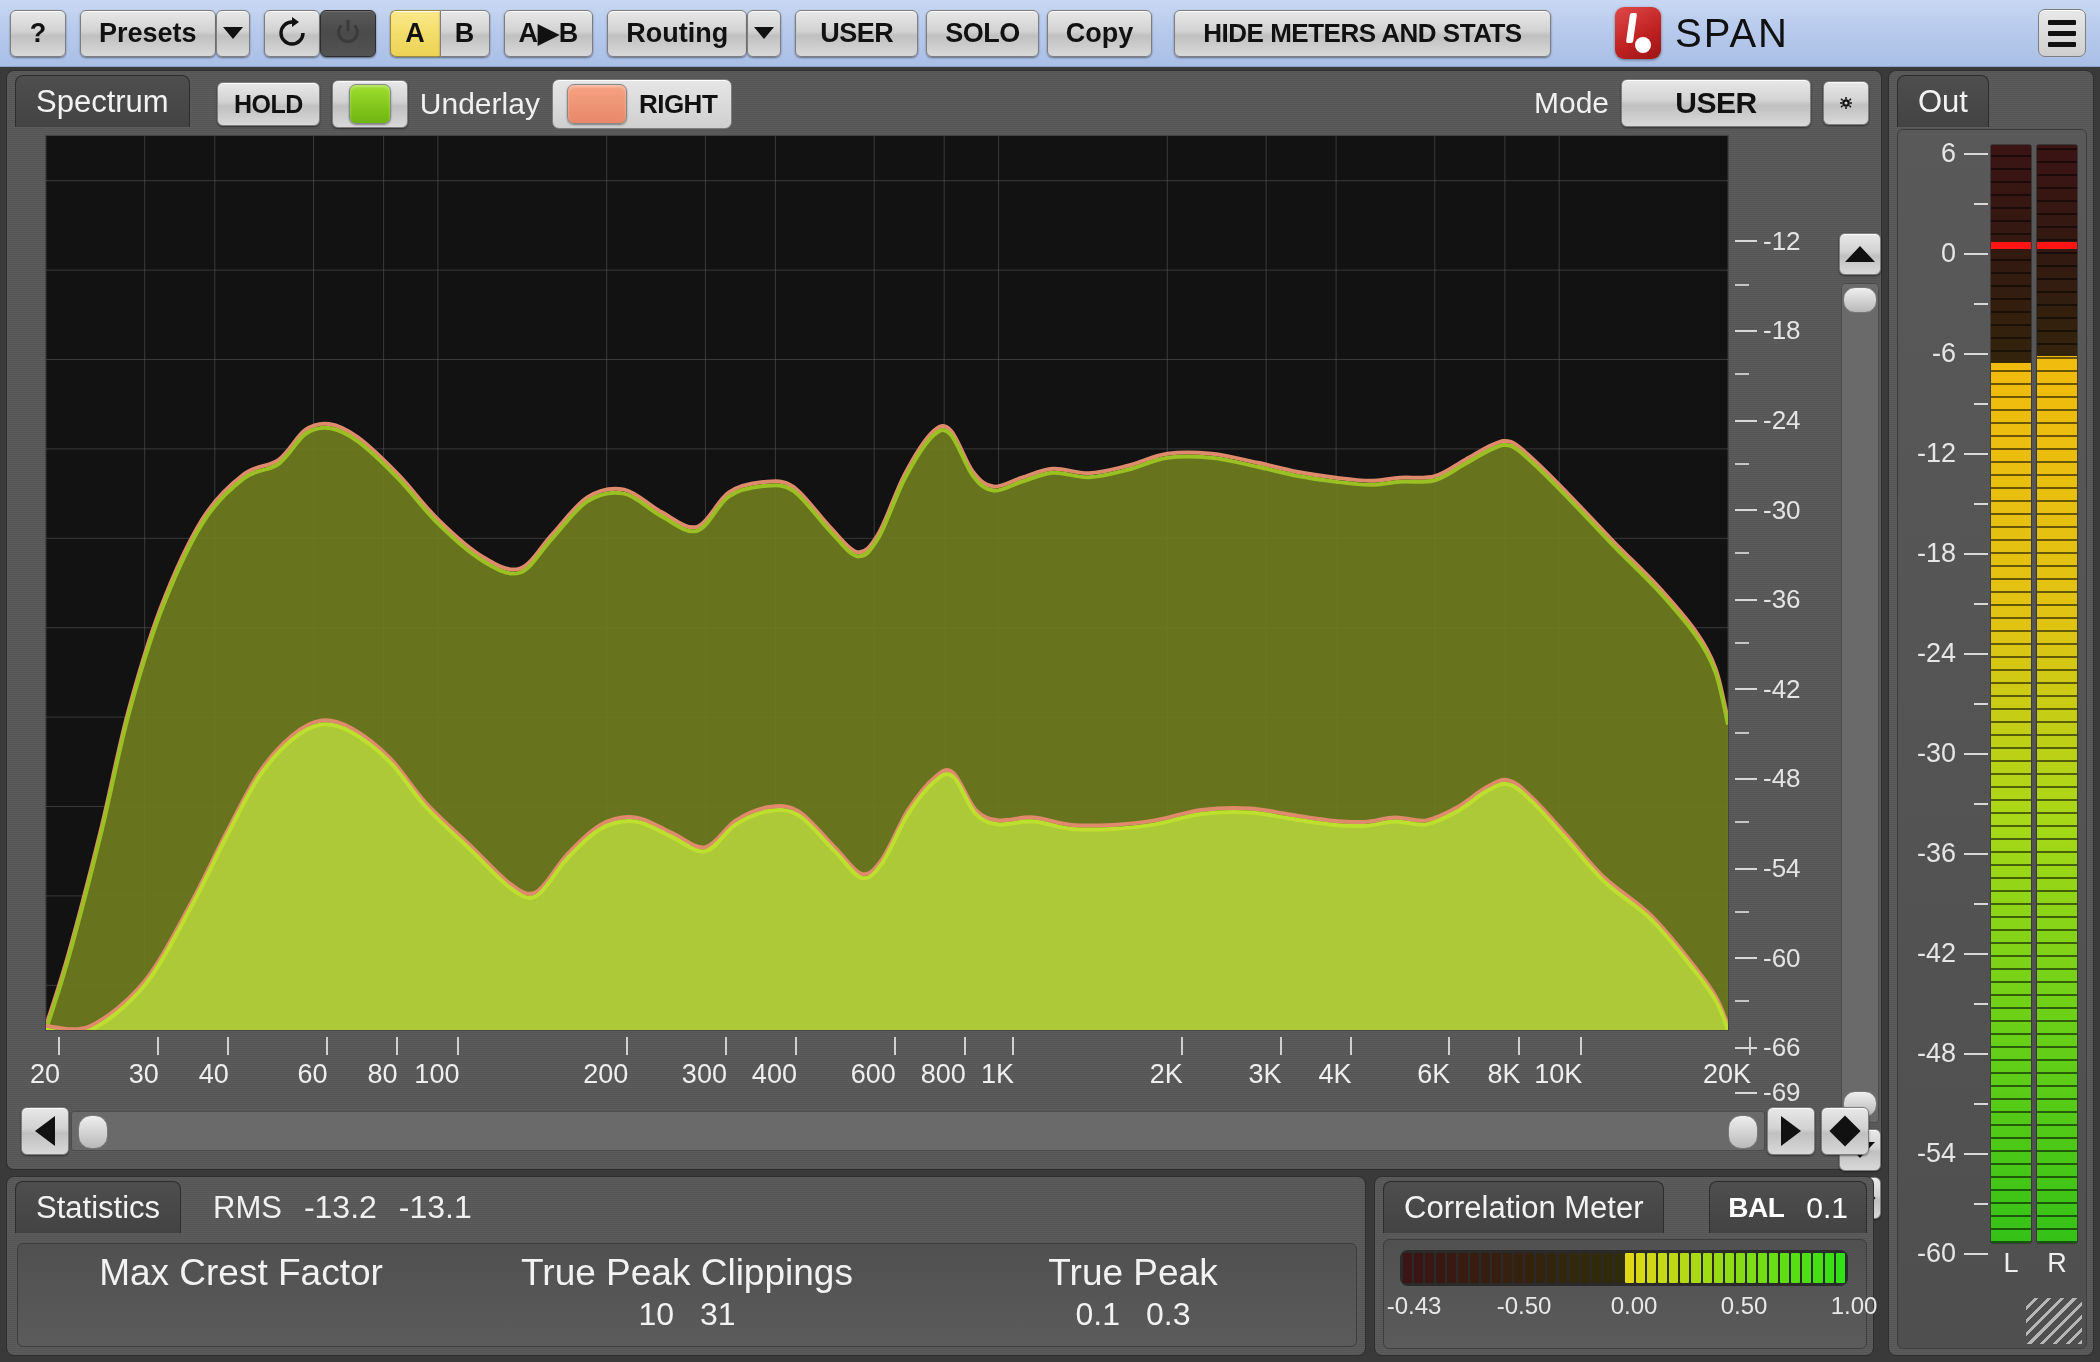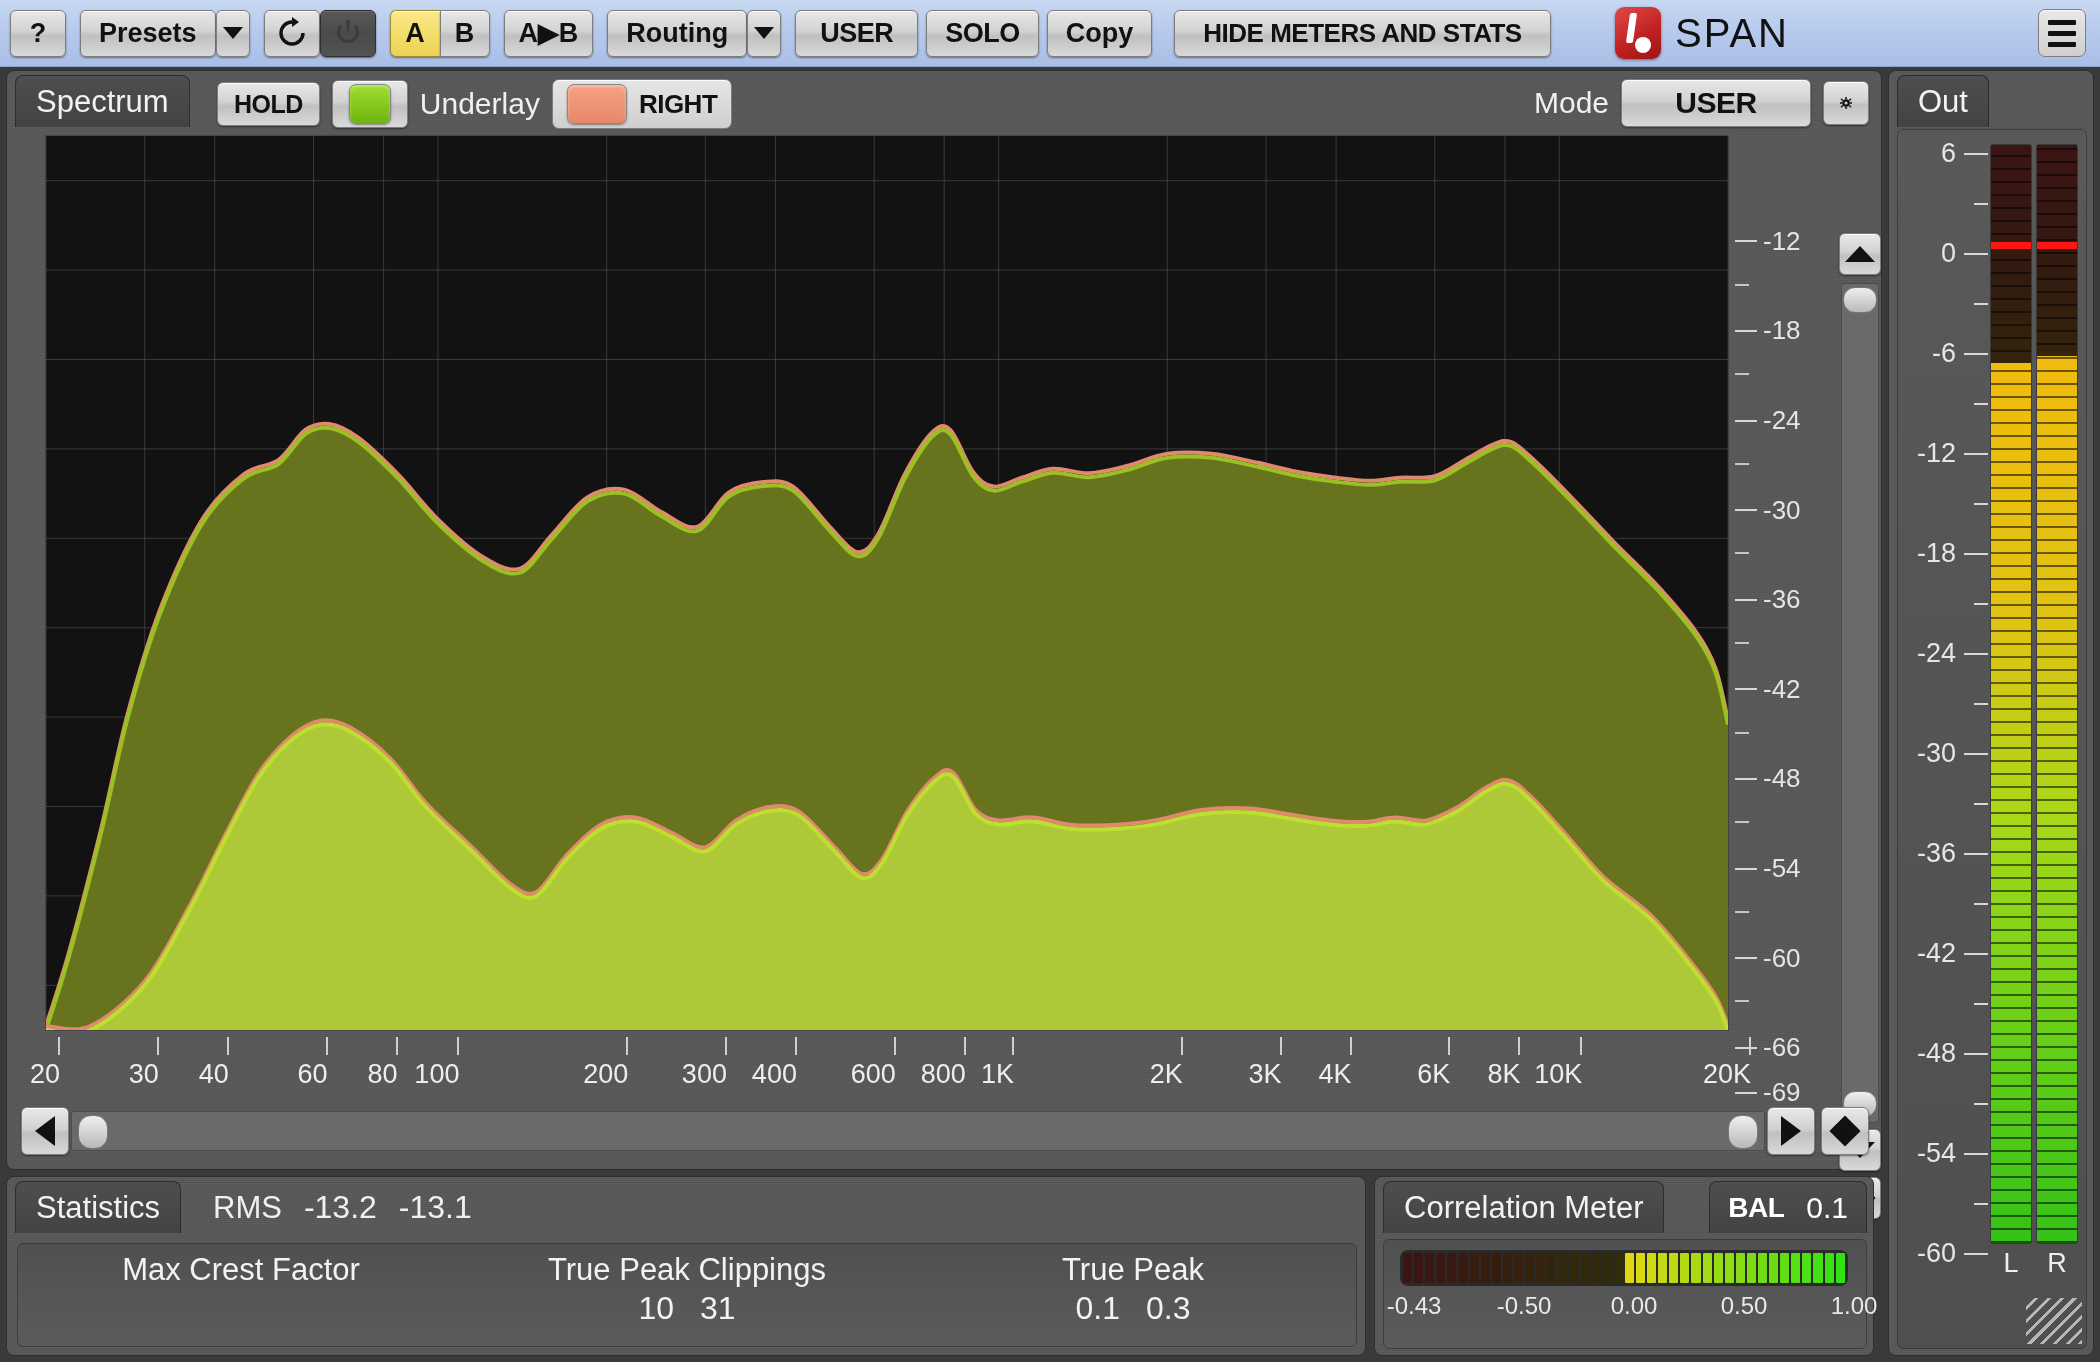--- a/index.html
+++ b/index.html
@@ -159,21 +159,21 @@
   #statspanel .rms { position:absolute; left:206px; top:12px; display:flex; gap:22px; align-items:baseline;
     color:#f0f0f0; }
   #statspanel .rms .k { font-size:31px; }
   #statspanel .rms .v { font-size:32px; font-family:"Liberation Sans Narrow","Liberation Sans",sans-serif; }
   #metergrp { position:absolute; right:14px; top:8px; display:flex; align-items:center; gap:14px; }
   #metergrp .btn { height:46px; font-size:27px; padding:0 18px; }
   #statsbody { position:absolute; left:10px; top:66px; width:1340px; height:104px;
     background:linear-gradient(180deg,#505050,#5b5b5b); border:1px solid #3d3d3d;border-radius:6px;
     display:flex; }
   .statcell { flex:1; text-align:center; color:#f2f2f2; padding-top:8px; }
-  .statcell .t { font-size:31px; font-family:"Liberation Sans Narrow","Liberation Sans",sans-serif; }
+  .statcell .t { font-size:37px; font-family:"Liberation Sans Narrow","Liberation Sans",sans-serif; }
   .statcell .vals { font-size:32px; margin-top:2px; font-family:"Liberation Sans Narrow","Liberation Sans",sans-serif;
     display:flex; justify-content:center; gap:26px; }
 
   
   #corrpanel { position:absolute; left:1374px; top:1176px; width:500px; height:180px;
     background: repeating-linear-gradient(0deg,#555 0px,#555 1px,#5c5c5c 1px,#5c5c5c 2px);
     border:1px solid #2e2e2e; border-radius:8px; }
   #corrpanel .hdr { position:relative; height:58px; }
   #corrpanel .bal { position:absolute; right:6px; top:4px; height:52px;
     background:linear-gradient(180deg,#4e4e4e,#434343); border:1px solid #2d2d2d; border-bottom:none;

